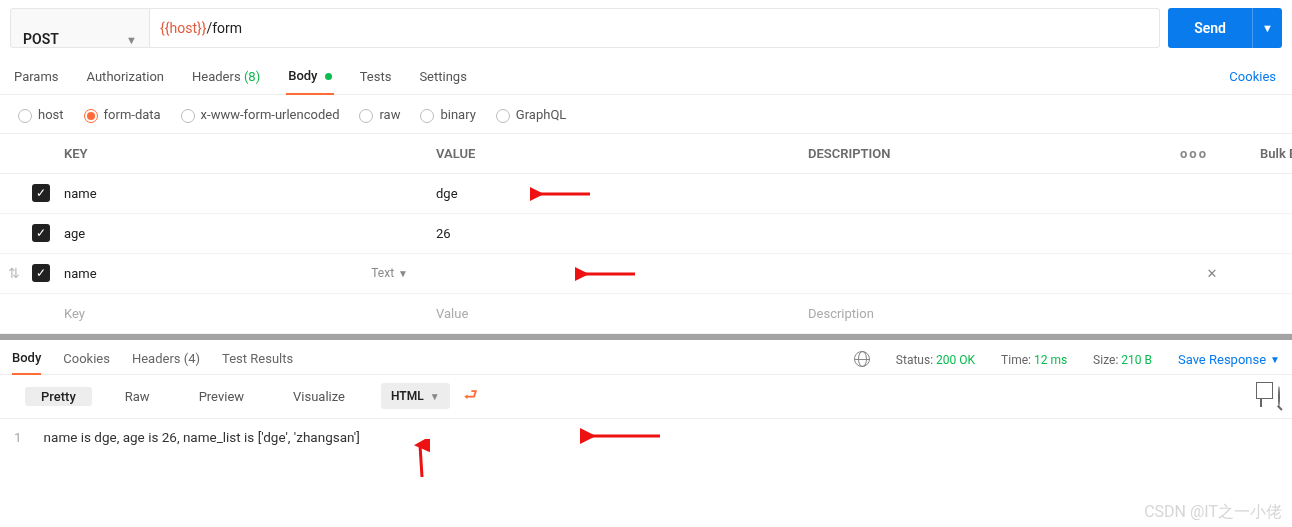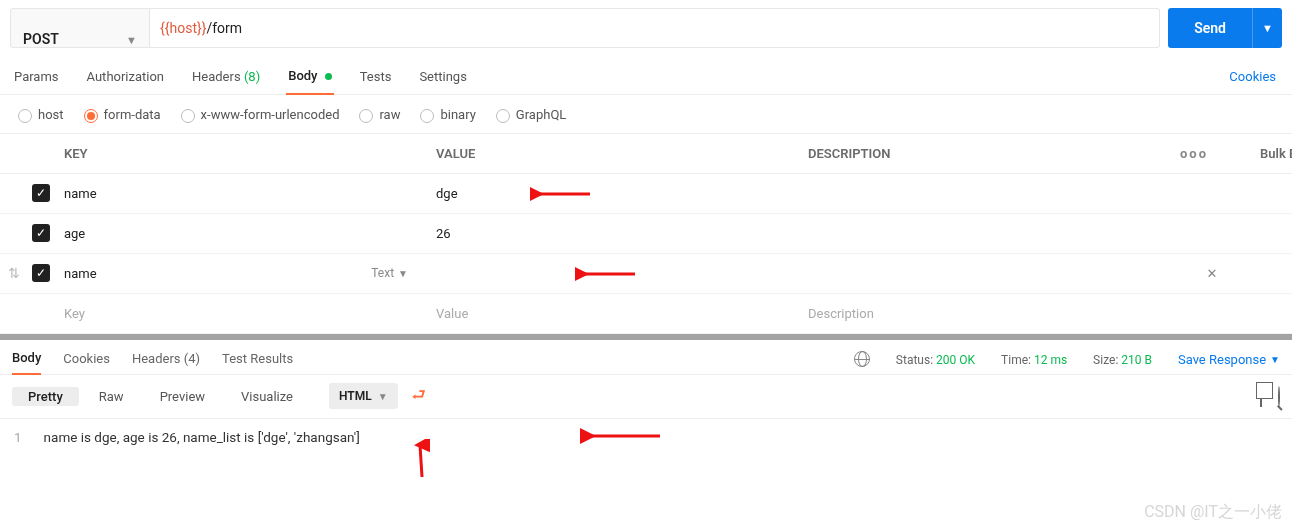--- a/index.html
+++ b/index.html
@@ -52,21 +52,21 @@
 .res-tabs .active { color:#212121; font-weight:500; border-bottom:2px solid #ff6c37; padding-bottom:8px; margin-bottom:-7px;}
 .res-meta { margin-left:auto; display:flex; align-items:flex-end; gap:26px; color:#666; font-size:12px;}
 .res-meta .g { color:#0cbb52; }
 .save-resp { color:#097bed; font-size:13px; display:flex; align-items:center; gap:4px;}
 .globe-icon{width:16px;height:16px;border:1.3px solid #888;border-radius:50%;position:relative;}
 .globe-icon::before{content:"";position:absolute;left:-1px;right:-1px;top:50%;border-top:1.3px solid #888;}
 .globe-icon::after{content:"";position:absolute;top:-1px;bottom:-1px;left:50%;width:7px;margin-left:-3.5px;border:1.3px solid #888;border-radius:50%;}
 
 
 .view-modes { display:flex; align-items:center; padding:8px 12px; gap:4px; border-bottom:1px solid #ededed;}
-.mode-pill { padding:2px 16px; border-radius:3px; color:#555; font-size:13px;}
+.mode-pill { padding:2px 16px; border-radius:3px; color:#555; font-size:13px;margin-left:13px;}
 .mode-pill.active { background:#ededed; color:#212121; font-weight:500;}
 .lang-pill { margin-left:16px; background:#ededed; padding:6px 10px; border-radius:3px; font-size:12px; font-weight:600; display:flex; align-items:center; gap:6px;}
 .wrap-btn{margin-left:10px;color:#ff6c37;font-size:16px;}
 .view-modes .right-icons{margin-left:auto;display:flex;gap:16px;color:#666;font-size:16px;}
 .copy-icon{width:15px;height:15px;border:1.5px solid #666;position:relative;}
 .copy-icon::after{content:"";position:absolute;width:15px;height:15px;border:1.5px solid #666;background:#fff;left:-5px;top:-5px;}
 .search-icon-sm{width:13px;height:13px;border:1.5px solid #666;border-radius:50%;position:relative;}
 .search-icon-sm::after{content:"";position:absolute;width:6px;height:1.5px;background:#666;bottom:-3px;right:-4px;transform:rotate(45deg);}
 
 

